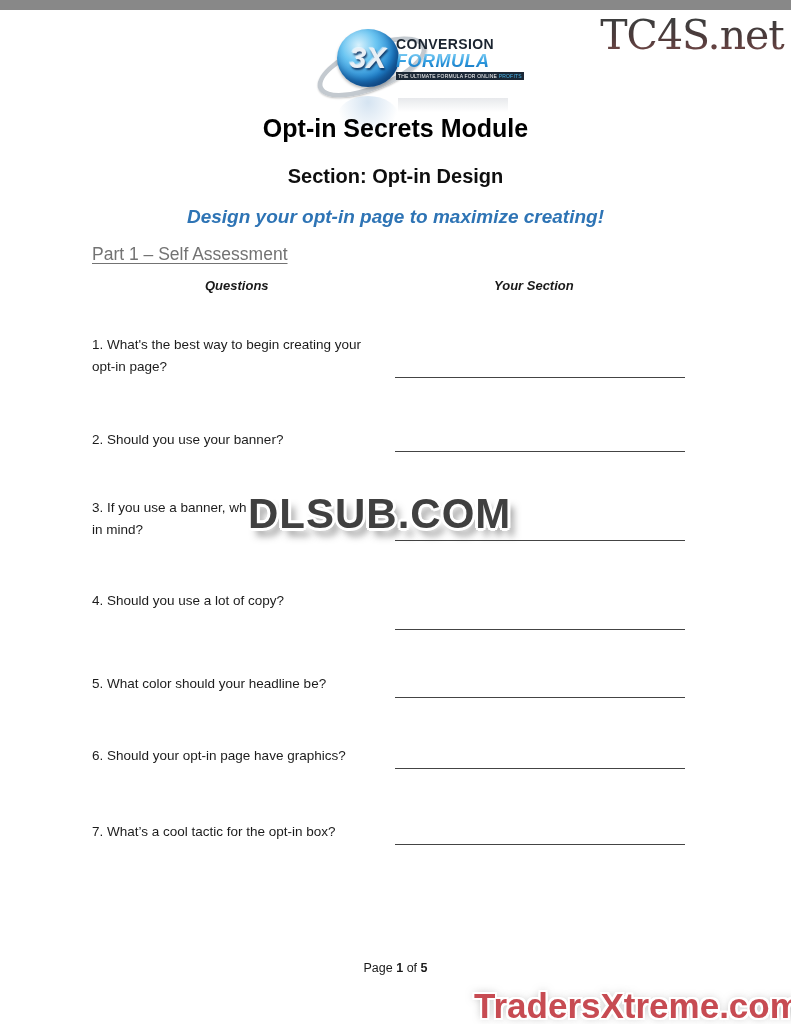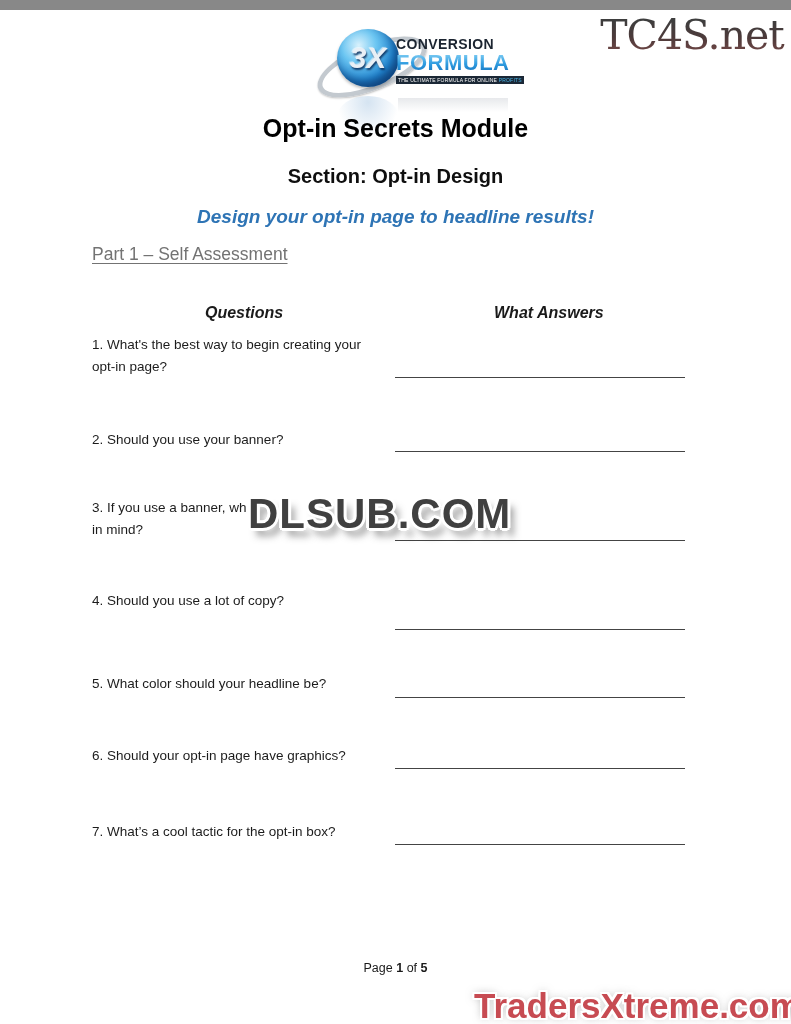--- a/index.html
+++ b/index.html
@@ -12,23 +12,23 @@
         border-radius:50%;transform:rotate(-22deg);z-index:1;
         box-shadow:inset 0 1px 2px #ffffff,0 1px 2px rgba(0,0,0,.25);}
   .sphere{position:absolute;left:25px;top:9px;width:62px;height:58px;border-radius:50%;z-index:2;
         background:radial-gradient(circle at 35% 28%, #d8f1fc 0%, #6cc6f2 30%, #2186d2 62%, #0b4e94 100%);
         box-shadow:inset -4px -6px 9px rgba(5,25,70,.5), 0 2px 3px rgba(0,0,0,.25);
         display:flex;align-items:center;justify-content:center;}
   .orb-text{font-weight:bold;font-style:italic;font-size:30px;color:#e9eff5;
         text-shadow:1px 2px 2px rgba(8,40,85,.85), -1px -1px 1px rgba(255,255,255,.6);}
   .logo-text{position:absolute;left:84px;top:17px;z-index:2;}
   .lt1{font-size:14px;font-weight:800;color:#1b2430;letter-spacing:.4px;line-height:1.05;}
-  .lt2{font-size:22px;font-weight:800;letter-spacing:.5px;line-height:1.0;
+  .lt2{font-size:18px;font-weight:800;letter-spacing:.5px;line-height:1.0;
         background:linear-gradient(180deg,#8ad4f6 0%,#2e9be0 55%,#1470ba 100%);
-        -webkit-background-clip:text;background-clip:text;color:transparent;}
+        -webkit-background-clip:text;background-clip:text;color:transparent;font-style:italic;}
   .lt3{margin-top:2px;background:#1b2836;color:#ffffff;font-size:5px;line-height:8px;
         padding:0 2px;width:fit-content;letter-spacing:.2px;white-space:nowrap;}
   .lt3 .hl{color:#49b4e8;}
   .reflection{position:absolute;left:25px;top:76px;width:62px;height:42px;border-radius:50%;
         background:radial-gradient(ellipse at 50% 15%, rgba(70,135,195,.38), rgba(255,255,255,0) 70%);
         opacity:.6;z-index:0;}
   .reflection-bar{position:absolute;left:86px;top:78px;width:110px;height:14px;
         background:linear-gradient(180deg, rgba(120,130,145,.25), rgba(255,255,255,0));opacity:.7;}
 
   
@@ -55,21 +55,21 @@
   .title-main{position:absolute;left:0;top:104px;width:100%;text-align:center;
         font-size:25px;font-weight:bold;color:#000000;}
   .title-section{position:absolute;left:0;top:155px;width:100%;text-align:center;
         font-size:20px;font-weight:bold;color:#0f0f0f;}
   .title-sub{position:absolute;left:0;top:196px;width:100%;text-align:center;
         font-size:19px;font-weight:bold;font-style:italic;}
   .part-heading{position:absolute;left:92px;top:234px;font-size:17.5px;color:#737373;
         text-decoration:underline;text-underline-offset:3px;}
 
   
-  .col-header{position:absolute;top:294px;font-size:16px;font-weight:bold;font-style:italic;color:#1a1a1a;}
+  .col-header{position:absolute;top:268px;font-size:13px;font-weight:bold;font-style:italic;color:#1a1a1a;}
   .col-q{left:205px;}
   .col-a{left:494px;}
   .q-row{position:absolute;left:0;width:100%;height:0;}
   .q-text{position:relative;margin-left:92px;width:300px;font-size:13.5px;line-height:21.5px;color:#1c1c1c;}
   .a-line{position:absolute;left:395px;width:290px;border-top:1.5px solid #444444;}
 
   
   .page-num{position:absolute;left:0;top:951px;width:100%;text-align:center;
         font-size:12.5px;color:#1a1a1a;}
   .page-num b{font-weight:bold;}
@@ -90,25 +90,25 @@
       <div class="lt1">CONVERSION</div>
       <div class="lt2">FORMULA</div>
       <div class="lt3"><span>THE ULTIMATE FORMULA FOR ONLINE</span> <span class="hl">PROFITS</span></div>
     </div>
   </div>
 
   <div class="tc4s">TC4S.net</div>
 
   <div class="title-main">Opt-in Secrets Module</div>
   <div class="title-section">Section: Opt-in Design</div>
-  <div class="title-sub" style="color:#2E74B5;">Design your opt-in page to headline results!</div>
+  <div class="title-sub" style="color:#2E74B5;">Design your opt-in page to maximize creating!</div>
   <div class="part-heading">Part 1 – Self Assessment</div>
 
   <div class="col-header col-q">Questions</div>
-  <div class="col-header col-a">What Answers</div>
+  <div class="col-header col-a">Your Section</div>
 
   <div class="q-row" style="top:324px;">
     <div class="q-text">1. What's the best way to begin creating your</div>
     <div class="q-text">opt-in page?</div>
     <div class="a-line" style="top:43px;"></div>
   </div>
 
   <div class="q-row" style="top:419px;">
     <div class="q-text">2. Should you use your banner?</div>
     <div class="a-line" style="top:22px;"></div>

